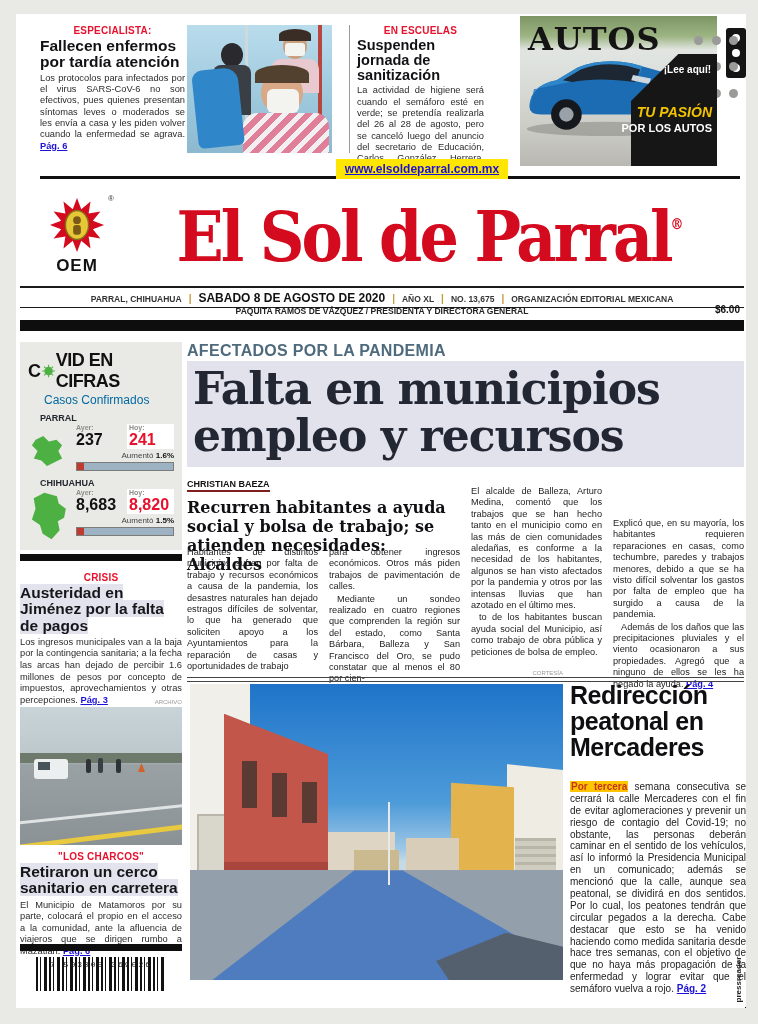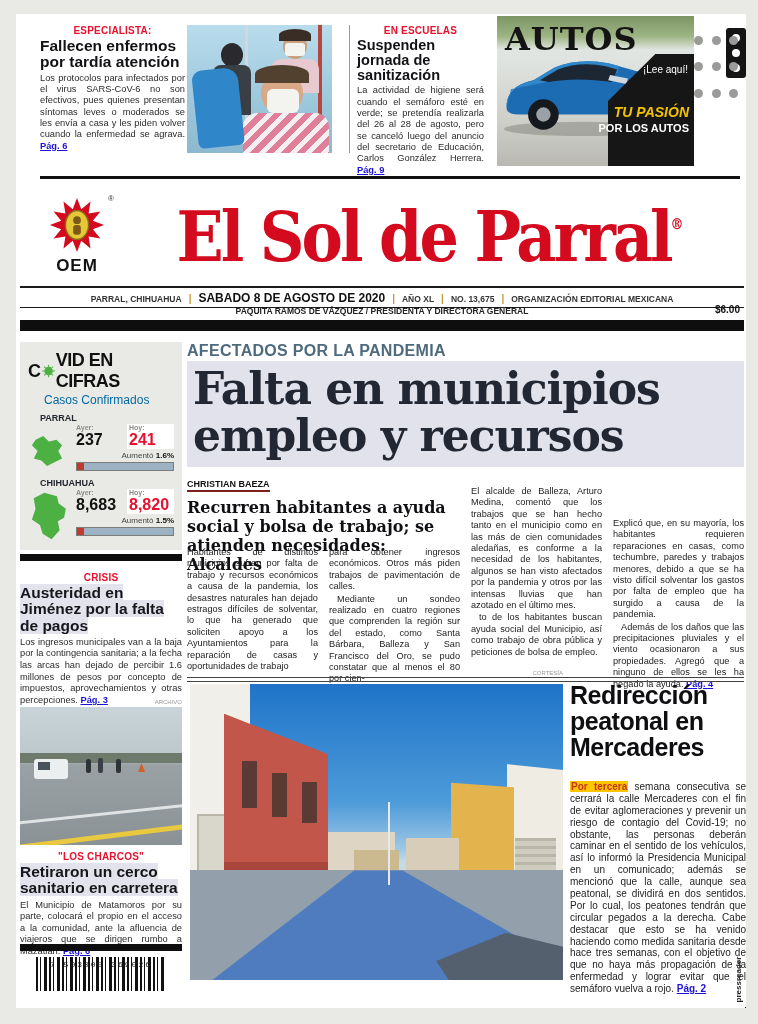--- a/index.html
+++ b/index.html
@@ -19,26 +19,26 @@
   .s2 h3{font-size:14.5px;}
   .vline{left:349px;top:25px;width:1px;height:128px;background:#9a9a9a;}
   
   .bus{left:187px;top:25px;width:145px;height:128px;background:linear-gradient(180deg,#b9dcec 0%,#9fc9dd 55%,#8db9d0 100%);overflow:hidden;}
   .bus .pole{position:absolute;background:#b9453f;width:4px;height:100%;right:10px;top:0;}
   .bus .pole2{position:absolute;background:#cfd8dd;width:3px;height:100%;left:58px;top:0;}
   .bus .seat{position:absolute;left:8px;bottom:6px;width:46px;height:78px;background:#2f86c8;border-radius:10px 14px 6px 6px;transform:rotate(-6deg);}
   .head{position:absolute;border-radius:50%;}
   .mask{position:absolute;background:#f3f3f0;border-radius:3px;}
   
-  .ad{left:497px;top:16px;width:197px;height:150px;background:linear-gradient(180deg,#e9ecea 0%,#dfe3df 30%,#cfcfc9 70%,#b9b8b2 100%);overflow:hidden;}
+  .ad{left:520px;top:16px;width:197px;height:150px;background:linear-gradient(180deg,#e9ecea 0%,#dfe3df 30%,#cfcfc9 70%,#b9b8b2 100%);overflow:hidden;}
   .ad .trees{position:absolute;left:0;top:0;width:100%;height:34px;background:linear-gradient(180deg,#7d9464 0%,#9db483 60%,rgba(157,180,131,0) 100%);}
   .ad .ttl{position:absolute;left:8px;top:4px;font-family:"DejaVu Serif",serif;font-weight:bold;font-size:32px;letter-spacing:1px;color:#141414;z-index:1;}
   .ad svg{position:absolute;left:-4px;top:24px;z-index:2;}
   .ad .ribbon{position:absolute;right:0;top:38px;width:86px;height:112px;background:#161616;clip-path:polygon(55% 0,100% 0,100% 100%,0 100%,0 42%);z-index:3;}
-  .ad .lee{position:absolute;right:6px;top:48px;z-index:4;color:#fff;font-size:10px;font-weight:normal;}
+  .ad .lee{position:absolute;right:6px;top:48px;z-index:4;color:#fff;font-size:10px;font-weight:bold;}
   .ad .t1{position:absolute;right:5px;top:88px;z-index:4;color:#f2c400;font-size:14px;font-weight:bold;font-style:italic;}
   .ad .t2{position:absolute;right:5px;top:106px;z-index:4;color:#fff;font-size:11px;font-weight:bold;}
   .dotgrid{left:694px;top:36px;width:46px;height:72px;display:grid;grid-template-columns:repeat(3,1fr);gap:7px;z-index:2;}
   .dotgrid i{width:9px;height:9px;border-radius:50%;background:#9a9a98;}
   .dotblack{left:726px;top:28px;width:20px;height:50px;background:#141414;border-radius:3px;z-index:1;}
   .dotblack i{position:absolute;left:6px;width:8px;height:8px;border-radius:50%;background:#fff;}
   .topline{left:40px;top:176px;width:700px;height:3px;background:#101010;}
   .web{left:336px;top:159px;width:172px;height:20px;background:#ffe600;z-index:5;display:flex;align-items:center;justify-content:center;}
   .web span{font-size:12px;font-weight:bold;color:#1d12d8;text-decoration:underline;}
   
@@ -182,20 +182,23 @@
       <i></i>
       <i></i>
       <i></i>
       <i></i>
       <i></i>
       <i></i>
       <i></i>
     </div>
 
   <div class="abs topline"></div>
+  <div class="abs web">
+      <span>www.elsoldeparral.com.mx</span>
+    </div>
 
   <div class="abs oem">
     <span class="r">®</span>
     <svg width="58" height="58" viewBox="0 0 60 60">
       <polygon fill="#d40a1e" points="58,30 46.4,34.4 54.2,44 42,42 44,54.2 34.4,46.4 30,58 25.6,46.4 16,54.2 18,42 5.8,44 13.6,34.4 2,30 13.6,25.6 5.8,16 18,18 16,5.8 25.6,13.6 30,2 34.4,13.6 44,5.8 42,18 54.2,16 46.4,25.6"></polygon>
       <ellipse cx="30" cy="30" rx="12" ry="15" fill="#e6c735" stroke="#8a6a1a" stroke-width="1.5"></ellipse>
       <circle cx="30" cy="25" r="4" fill="#7a5a16"></circle>
       <rect x="26" y="30" width="8" height="10" rx="3" fill="#7a5a16"></rect>
     </svg>
     <div class="txt">OEM</div>

